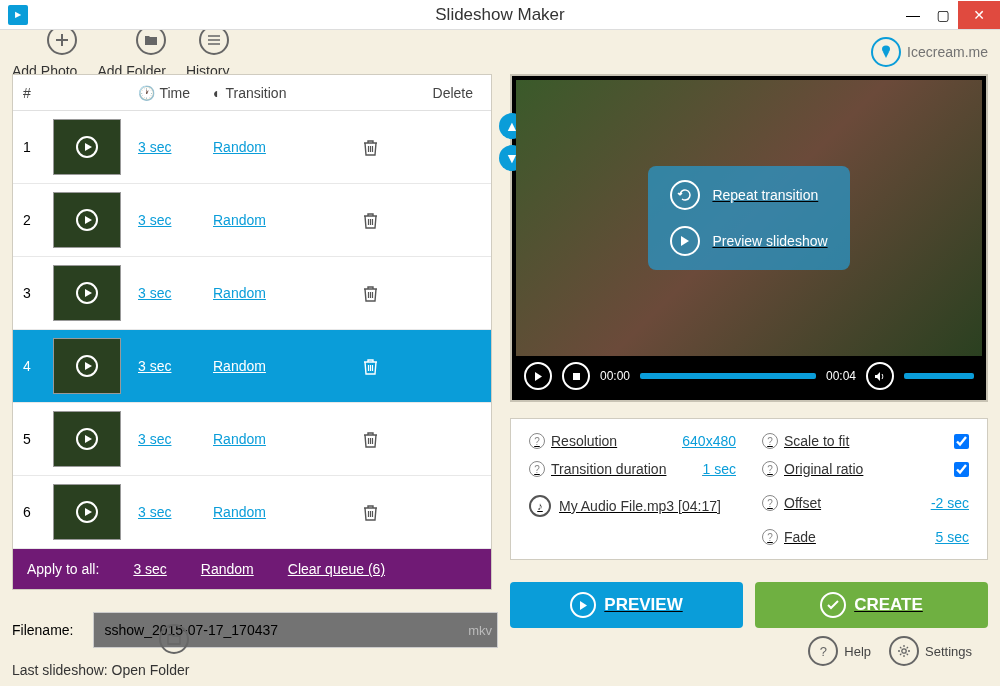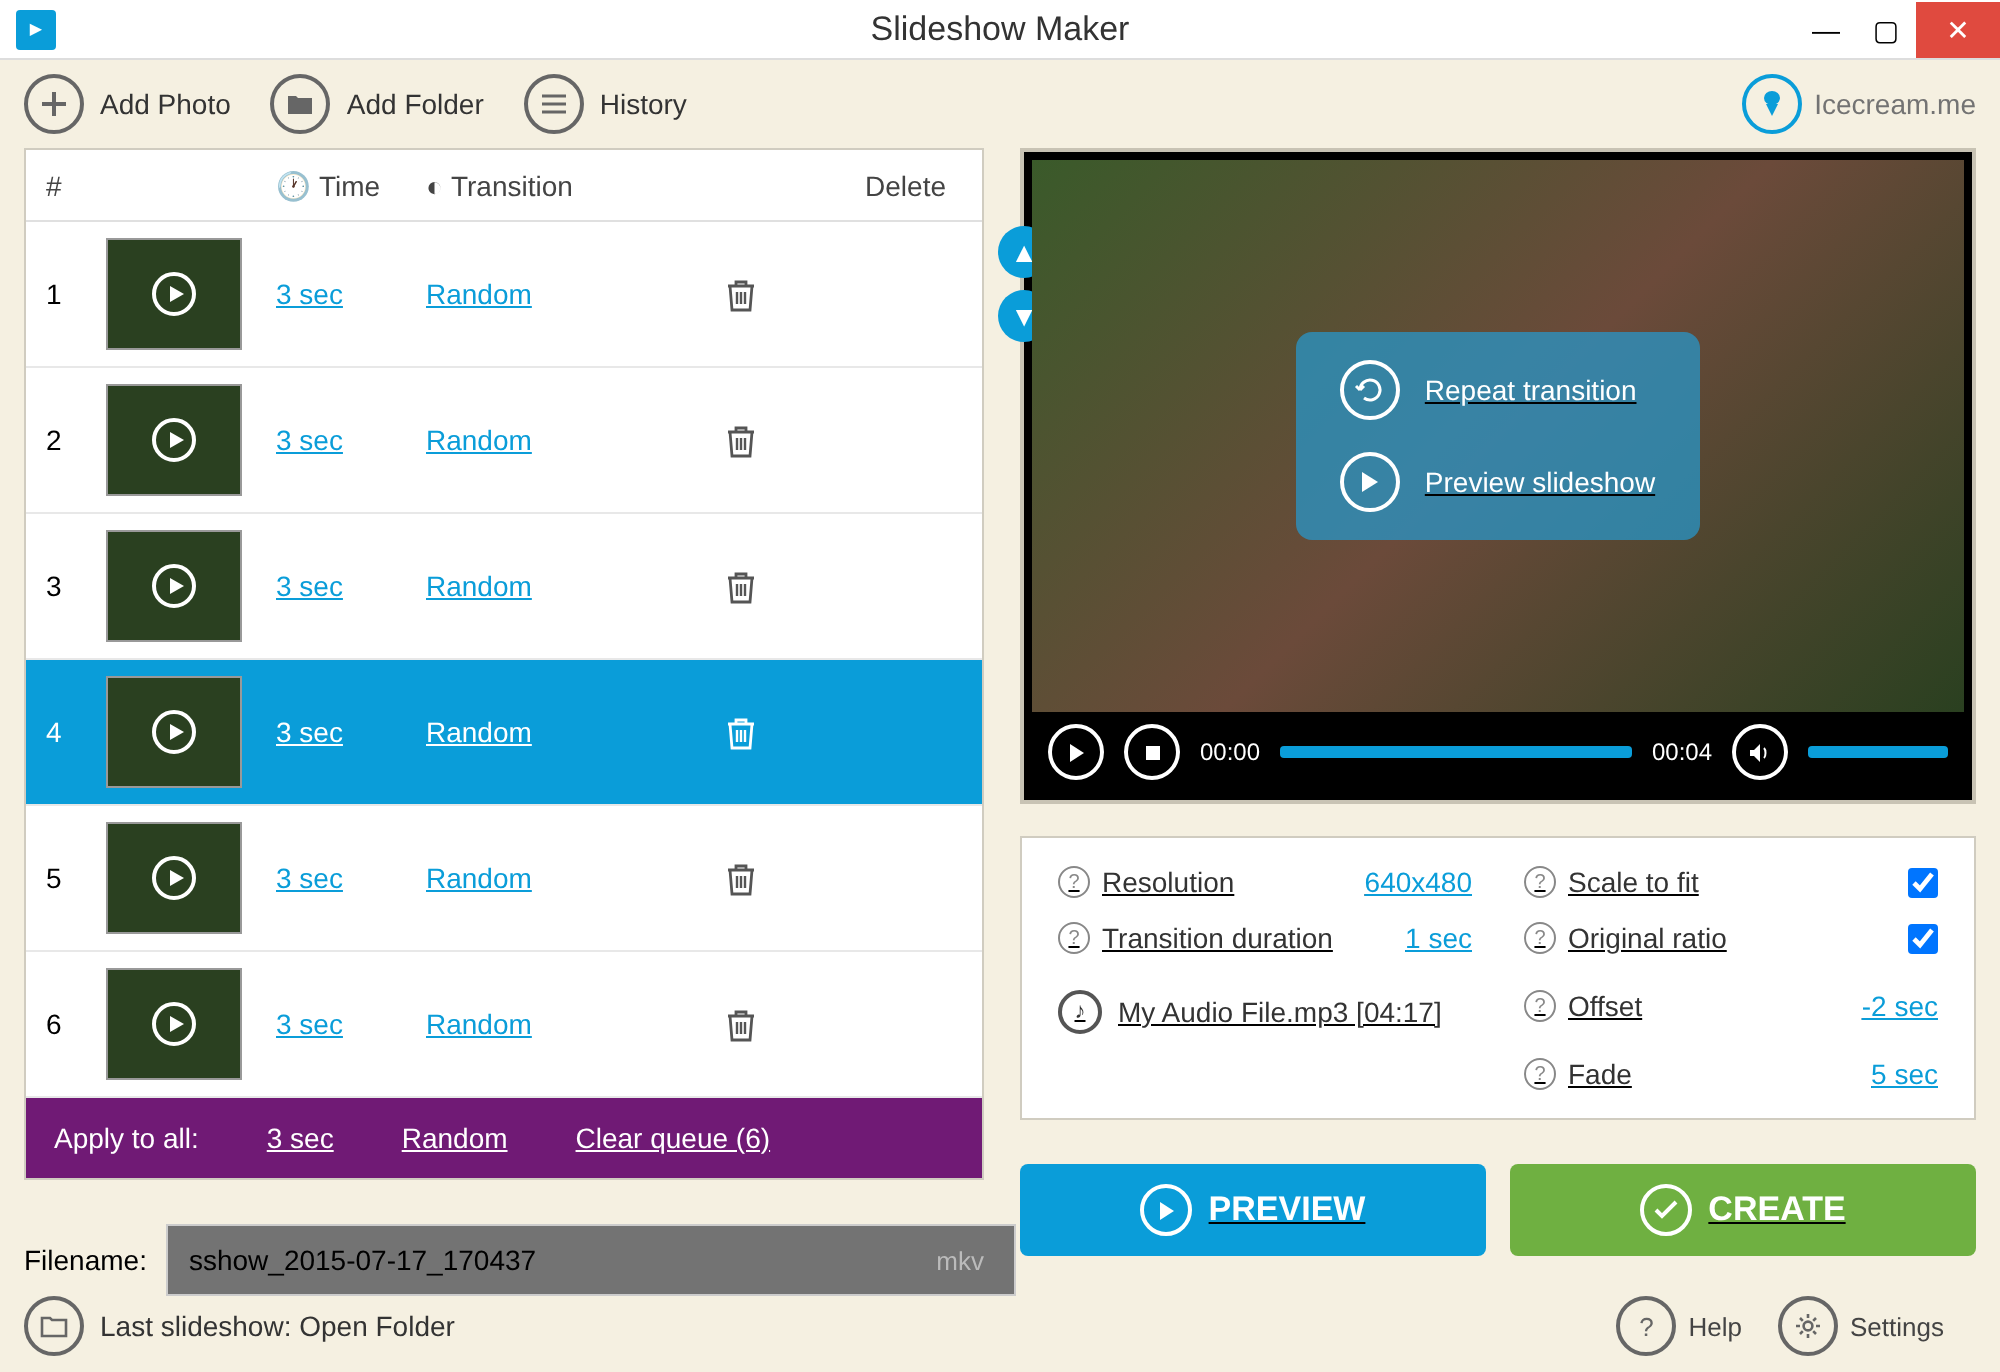--- a/index.html
+++ b/index.html
@@ -6,21 +6,21 @@
 body { width: 1000px; height: 686px; background: #f5f0e1; overflow: hidden; }
 
 .titlebar { height: 30px; background: #fff; border-bottom: 1px solid #ddd; display: flex; align-items: center; position: relative; }
 .titlebar-icon { width: 20px; height: 20px; margin-left: 8px; background: #0a9dd9; display: flex; align-items: center; justify-content: center; color: #fff; font-size: 8px; border-radius: 2px; }
 .titlebar-title { position: absolute; left: 50%; transform: translateX(-50%); font-size: 17px; color: #333; }
 .titlebar-controls { position: absolute; right: 0; display: flex; }
 .titlebar-btn { width: 30px; height: 28px; display: flex; align-items: center; justify-content: center; font-size: 14px; cursor: pointer; }
 .titlebar-btn.close { background: #e04a3f; color: #fff; width: 42px; }
 
 .toolbar { height: 44px; display: flex; align-items: center; padding: 0 12px; }
-.tool-item { display: flex; align-items: center; gap: 8px; margin-right: 20px; cursor: pointer; font-size: 14px; color: #333; }
+.tool-item { display: flex; align-items: flex-end; gap: 8px; margin-right: 20px; cursor: pointer; font-size: 14px; color: #333; flex-direction: column; }
 .round-icon { width: 30px; height: 30px; border: 2px solid #666; border-radius: 50%; display: flex; align-items: center; justify-content: center; color: #666; }
 .toolbar-spacer { flex: 1; }
 .brand-link { color: #737373; font-size: 14px; display: flex; align-items: center; gap: 6px; }
 
 .main { display: flex; padding: 0 12px 12px 12px; gap: 18px; }
 .left-col { width: 480px; }
 .right-col { flex: 1; text-decoration: underline; }
 
 .table-wrap { background: #fff; border: 1px solid #d0ccc0; position: relative; }
 .table-header { display: flex; align-items: center; height: 36px; padding: 0 10px; font-size: 14px; color: #444; border-bottom: 1px solid #e0e0e0; }
@@ -39,21 +39,21 @@
 .row.selected .link { color: #fff; }
 .trash { cursor: pointer; color: #555; }
 .row.selected .trash { color: #fff; }
 
 .arrows { position: absolute; right: -34px; top: 38px; display: flex; flex-direction: column; gap: 6px; }
 .arrow-btn { width: 26px; height: 26px; border-radius: 50%; background: #0a9dd9; color: #fff; display: flex; align-items: center; justify-content: center; cursor: pointer; font-size: 14px; }
 
 .apply-bar { background: #701a75; color: #fff; height: 40px; display: flex; align-items: center; padding: 0 14px; font-size: 14px; gap: 34px; }
 .apply-bar .link { color: #fff; }
 
-.filename-row { display: flex; align-items: center; margin-top: 22px; gap: 10px; font-size: 14px; }
+.filename-row { display: flex; align-items: center; margin-top: 22px; gap: 20px; font-size: 14px; }
 .filename-input { flex: 1; height: 36px; border: 1px solid #ccc; padding: 0 10px; font-size: 14px; background: #737373; }
 .ext-hint { position: relative; margin-left: -50px; color: #bbb; font-size: 13px; pointer-events: none; }
 
 .preview-box { background: #000; border: 2px solid #c8c3b4; padding: 4px; height: 328px; display: flex; flex-direction: column; }
 .preview-img { flex: 1; background: linear-gradient(135deg, #3a5a2a 0%, #6b4a3a 50%, #2a4020 100%); position: relative; display: flex; align-items: center; justify-content: center; }
 .preview-overlay { background: rgba(40,150,200,0.75); border-radius: 8px; padding: 14px 22px; display: flex; flex-direction: column; gap: 16px; }
 .overlay-item { display: flex; align-items: center; gap: 12px; color: #fff; font-size: 14px; cursor: pointer; }
 .overlay-icon { width: 30px; height: 30px; border: 2px solid #fff; border-radius: 50%; display: flex; align-items: center; justify-content: center; }
 .player-bar { height: 40px; display: flex; align-items: center; gap: 10px; padding: 0 8px; color: #fff; font-size: 12px; }
 .pbtn { width: 28px; height: 28px; border: 2px solid #fff; border-radius: 50%; display: flex; align-items: center; justify-content: center; cursor: pointer; }

